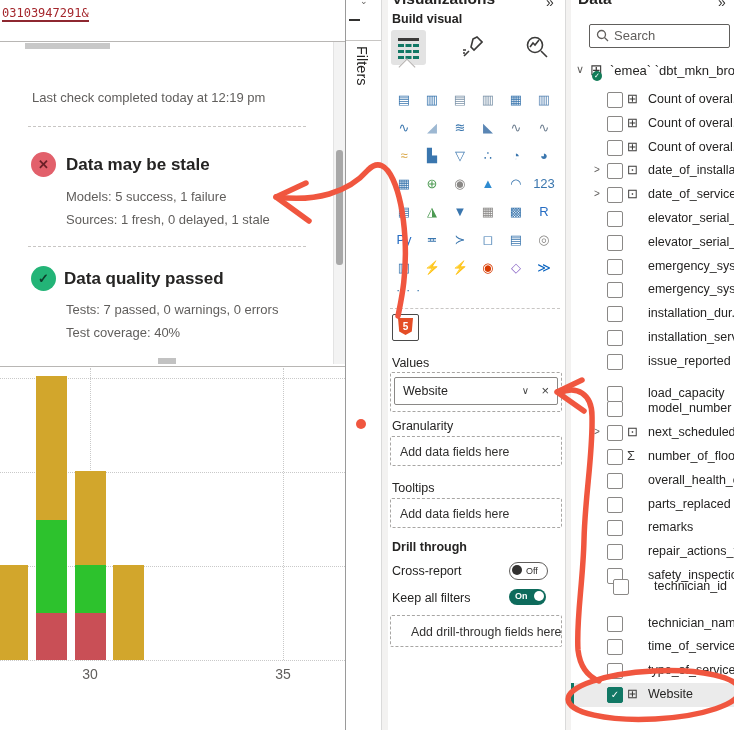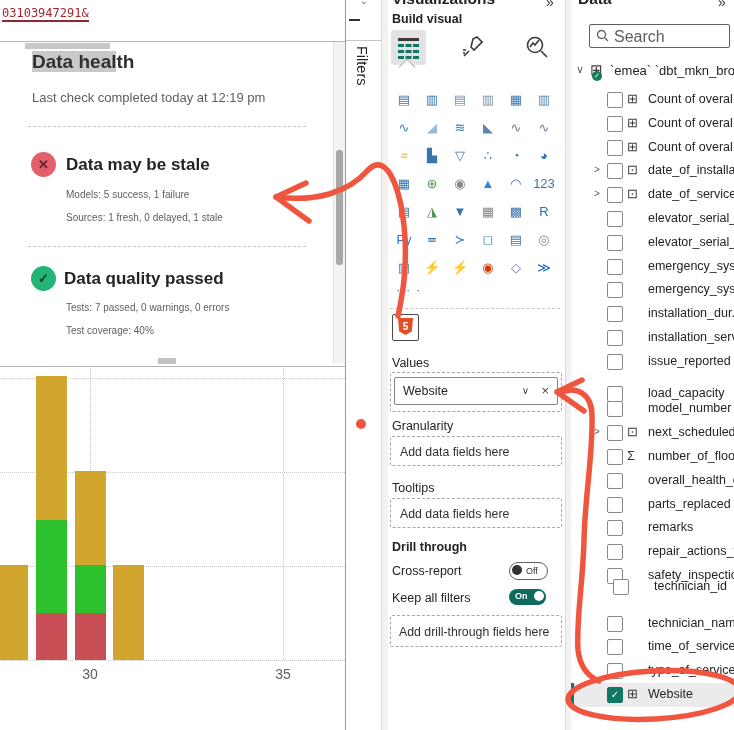--- a/index.html
+++ b/index.html
@@ -13,21 +13,21 @@
              border-bottom:2px solid #8E2730;padding-bottom:0px;}
   #card{position:absolute;left:0;top:41px;width:345px;height:324px;background:#fff;
         border-top:1px solid #b8b6b4;border-bottom:1px solid #b8b6b4;}
   .card-title{font-size:19px;font-weight:bold;color:#323130;}
   .hl{background:#c9c9c9;}
   .card-sub{font-size:13px;color:#605e5c;}
   .dash-sep{border-top:1px dashed #c8c6c4;}
   .stat-icon{width:25px;height:25px;border-radius:50%;text-align:center;line-height:25px;
              font-size:13px;font-weight:bold;}
   .stat-title{font-size:17px;font-weight:bold;color:#252423;}
-  .stat-line{font-size:10px;color:#605e5c;}
+  .stat-line{font-size:13px;color:#605e5c;}
   .sb-track{background:#f3f3f3;border-left:1px solid #e3e3e3;}
   .sb-thumb{background:#a8a8a8;border-radius:3px;}
   
   #chart{position:absolute;left:0;top:368px;width:345px;height:330px;}
   .gl-h{position:absolute;left:0;width:345px;border-top:1px dotted #c9c9c9;}
   .gl-v{position:absolute;top:0;border-left:1px dotted #c9c9c9;}
   .bar-seg{position:absolute;}
   .tick{position:absolute;width:36px;text-align:center;font-size:14px;color:#605e5c;}
   
   #filters{position:absolute;left:346px;top:0;width:35px;height:730px;background:#fff;}
@@ -72,21 +72,20 @@
 </head>
 <body>
 
 <div id="app">
 
   <div id="canvas">
     <span class="abs code-text" style="left:2px;top:6px;">03103947291&amp;</span>
 
     <div id="card">
       <div class="abs" style="left:25px;top:1px;width:85px;height:6px;background:#c8c8c8;"></div>
-      <div class="abs card-title" style="left:32px;top:9px;"><span class="hl">Data heal</span><span>th</span></div>
       <div class="abs card-sub" style="left:32px;top:48px;">Last check completed today at 12:19 pm</div>
       <div class="abs dash-sep" style="left:28px;top:84px;width:278px;"></div>
 
       <div class="abs stat-icon" style="left:31px;top:110px;background:#E2606B;color:#6B1F26;">✕</div>
       <div class="abs stat-title" style="left:66px;top:113px;">Data may be stale</div>
       <div class="abs stat-line" style="left:66px;top:147px;">Models: 5 success, 1 failure</div>
       <div class="abs stat-line" style="left:66px;top:170px;">Sources: 1 fresh, 0 delayed, 1 stale</div>
       <div class="abs dash-sep" style="left:28px;top:204px;width:278px;"></div>
 
       <div class="abs stat-icon" style="left:31px;top:224px;background:#23B477;color:#0E3D2C;">✓</div>
@@ -238,33 +237,33 @@
   <div class="abs pill off" style="left:509px;top:562px;">
     <span class="dot" style="left:2px;background:#323130;"></span>
     <span class="abs" style="left:16px;top:3px;">Off</span>
   </div>
   <span class="abs section-label" style="left:392px;top:591px;">Keep all filters</span>
   <div class="abs pill on" style="left:509px;top:589px;">
     <span class="abs" style="left:6px;top:2px;">On</span>
     <span class="dot" style="right:2px;background:#fff;"></span>
   </div>
   <div class="abs well" style="left:390px;top:615px;width:170px;height:30px;line-height:30px;">
-    <span class="well-text" style="margin-left:8px;">Add drill-through fields here</span>
+    <span class="well-text" style="margin-left:20px;">Add drill-through fields here</span>
   </div>
 
   <div id="datapane">
     <span class="abs pane-title" style="left:7px;top:-10px;">Data</span>
     <span class="abs pane-collapse" style="left:147px;top:-6px;">»</span>
 
     <div class="abs search-box" style="left:18px;top:24px;width:139px;height:22px;">
       <svg width="13" height="13" style="position:absolute;left:6px;top:4px;" viewBox="0 0 13 13">
         <circle cx="5.5" cy="5.5" r="4" stroke="#605e5c" stroke-width="1.3" fill="none"></circle>
         <line x1="8.5" y1="8.5" x2="12" y2="12" stroke="#605e5c" stroke-width="1.3"></line>
       </svg>
-      <span style="position:absolute;left:24px;top:3px;font-size:16px;color:#605e5c;">Search</span>
+      <span style="position:absolute;left:24px;top:3px;font-size:13px;color:#605e5c;">Search</span>
     </div>
 
     <div class="abs" style="left:0;top:60px;height:22px;width:163px;">
       <span class="abs" style="left:5px;top:3px;font-size:11px;color:#605e5c;">∨</span>
       <span class="abs" style="left:19px;top:1px;font-size:15px;color:#3b3a39;">⊞</span>
       <span class="abs" style="left:21px;top:11px;width:10px;height:10px;border-radius:50%;background:#127C58;
             color:#fff;font-size:7px;text-align:center;line-height:10px;">✓</span>
       <span class="abs" style="left:39px;top:3px;font-size:13px;white-space:nowrap;">`emea` `dbt_mkn_bron.</span>
     </div>
 

